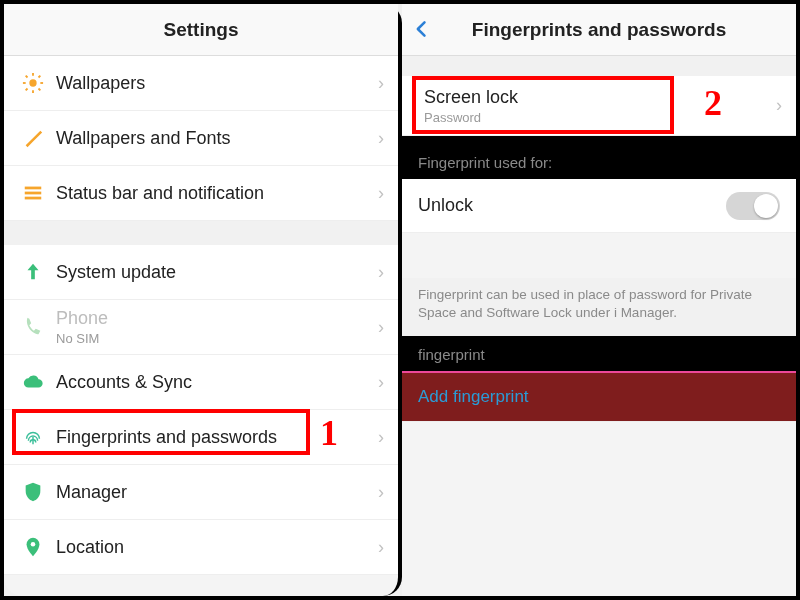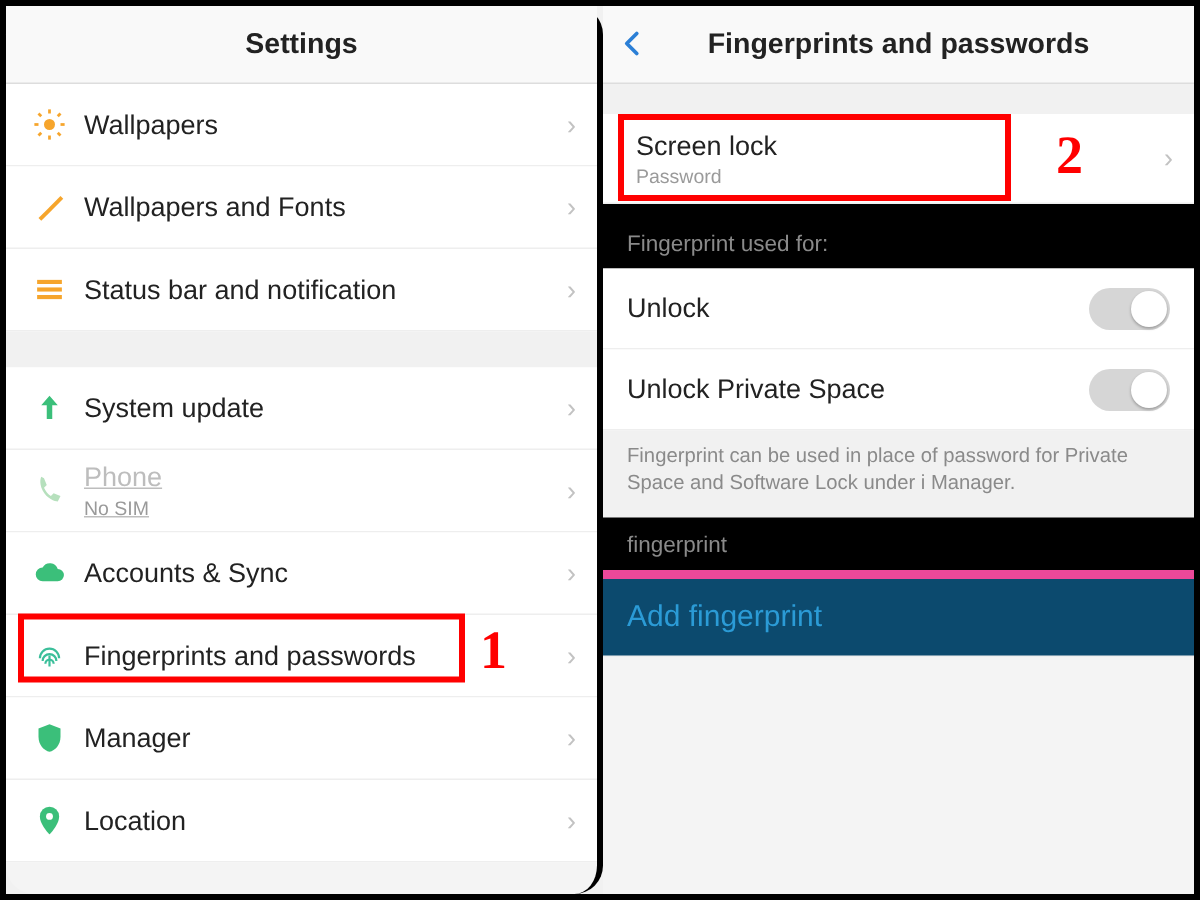--- a/index.html
+++ b/index.html
@@ -56,21 +56,21 @@
     padding: 0 14px;
     background: #fff;
     border-bottom: 1px solid #eee;
     cursor: pointer;
     position: relative;
   }
   .item .icon { width: 30px; display:flex; align-items:center; justify-content:center; }
   .item .label { flex: 1; font-size: 18px; color: #222; margin-left: 8px; }
   .item .label.two { display:flex; flex-direction:column; justify-content:flex-start; }
   .item .label.two .sub { font-size: 13px; color: #9a9a9a; margin-top:2px; }
-  .item .label.disabled { color: #bdbdbd; text-decoration: underline; }
+  .item .label.disabled { color: #bdbdbd; }
   .item .chev { color: #c2c2c2; font-size: 18px; }
   .gap { height: 24px; background: #f1f1f1; }
   .section-head {
     padding: 18px 16px 8px;
     font-size: 15px;
     color: #8a8a8a;
     background: #000000;
   }
   .toggle-row {
     height: 54px;
@@ -91,27 +91,28 @@
     width: 24px; height: 24px; border-radius: 50%;
     background: #fff; position: absolute; top: 2px; right: 2px;
     box-shadow: 0 1px 2px rgba(0,0,0,0.3);
   }
   .note {
     padding: 8px 16px 14px;
     font-size: 13.5px;
     color: #8a8a8a;
     background:#f1f1f1;
     line-height: 1.35;
+    margin-top: 45px;
   }
   .add-row {
     padding: 14px 16px;
-    background:#0c4a6e;
-    border-top:6px solid #ec4899;
+    background:#7f1d1d;
+    border-top:2px solid #ec4899;
     border-bottom:1px solid #eee;
-    font-size: 20px;
+    font-size: 17px;
     color:#2b9bd6;
     cursor:pointer;
   }
   .highlight-box {
     position: absolute;
     border: 4px solid #ff0000;
     pointer-events: none;
   }
   .step-num {
     position: absolute;
@@ -269,26 +270,20 @@
     </div>
 
     <div class="section-head">Fingerprint used for:</div>
 
     <div class="toggle-row">
       <span class="tlabel">Unlock</span>
       <span class="toggle">
           <span class="knob"></span>
         </span>
     </div>
-    <div class="toggle-row">
-      <span class="tlabel">Unlock Private Space</span>
-      <span class="toggle">
-          <span class="knob"></span>
-        </span>
-    </div>
 
     <div class="note">Fingerprint can be used in place of password for Private Space and Software Lock under i Manager.</div>
 
     <div class="section-head" style="padding-top:10px;">fingerprint</div>
 
     <div class="add-row">Add fingerprint</div>
 
     <div class="highlight-box" style="left:10px; top:72px; width:262px; height:58px;"></div>
     <div class="step-num" style="left:302px; top:78px;">2</div>
   </div>

